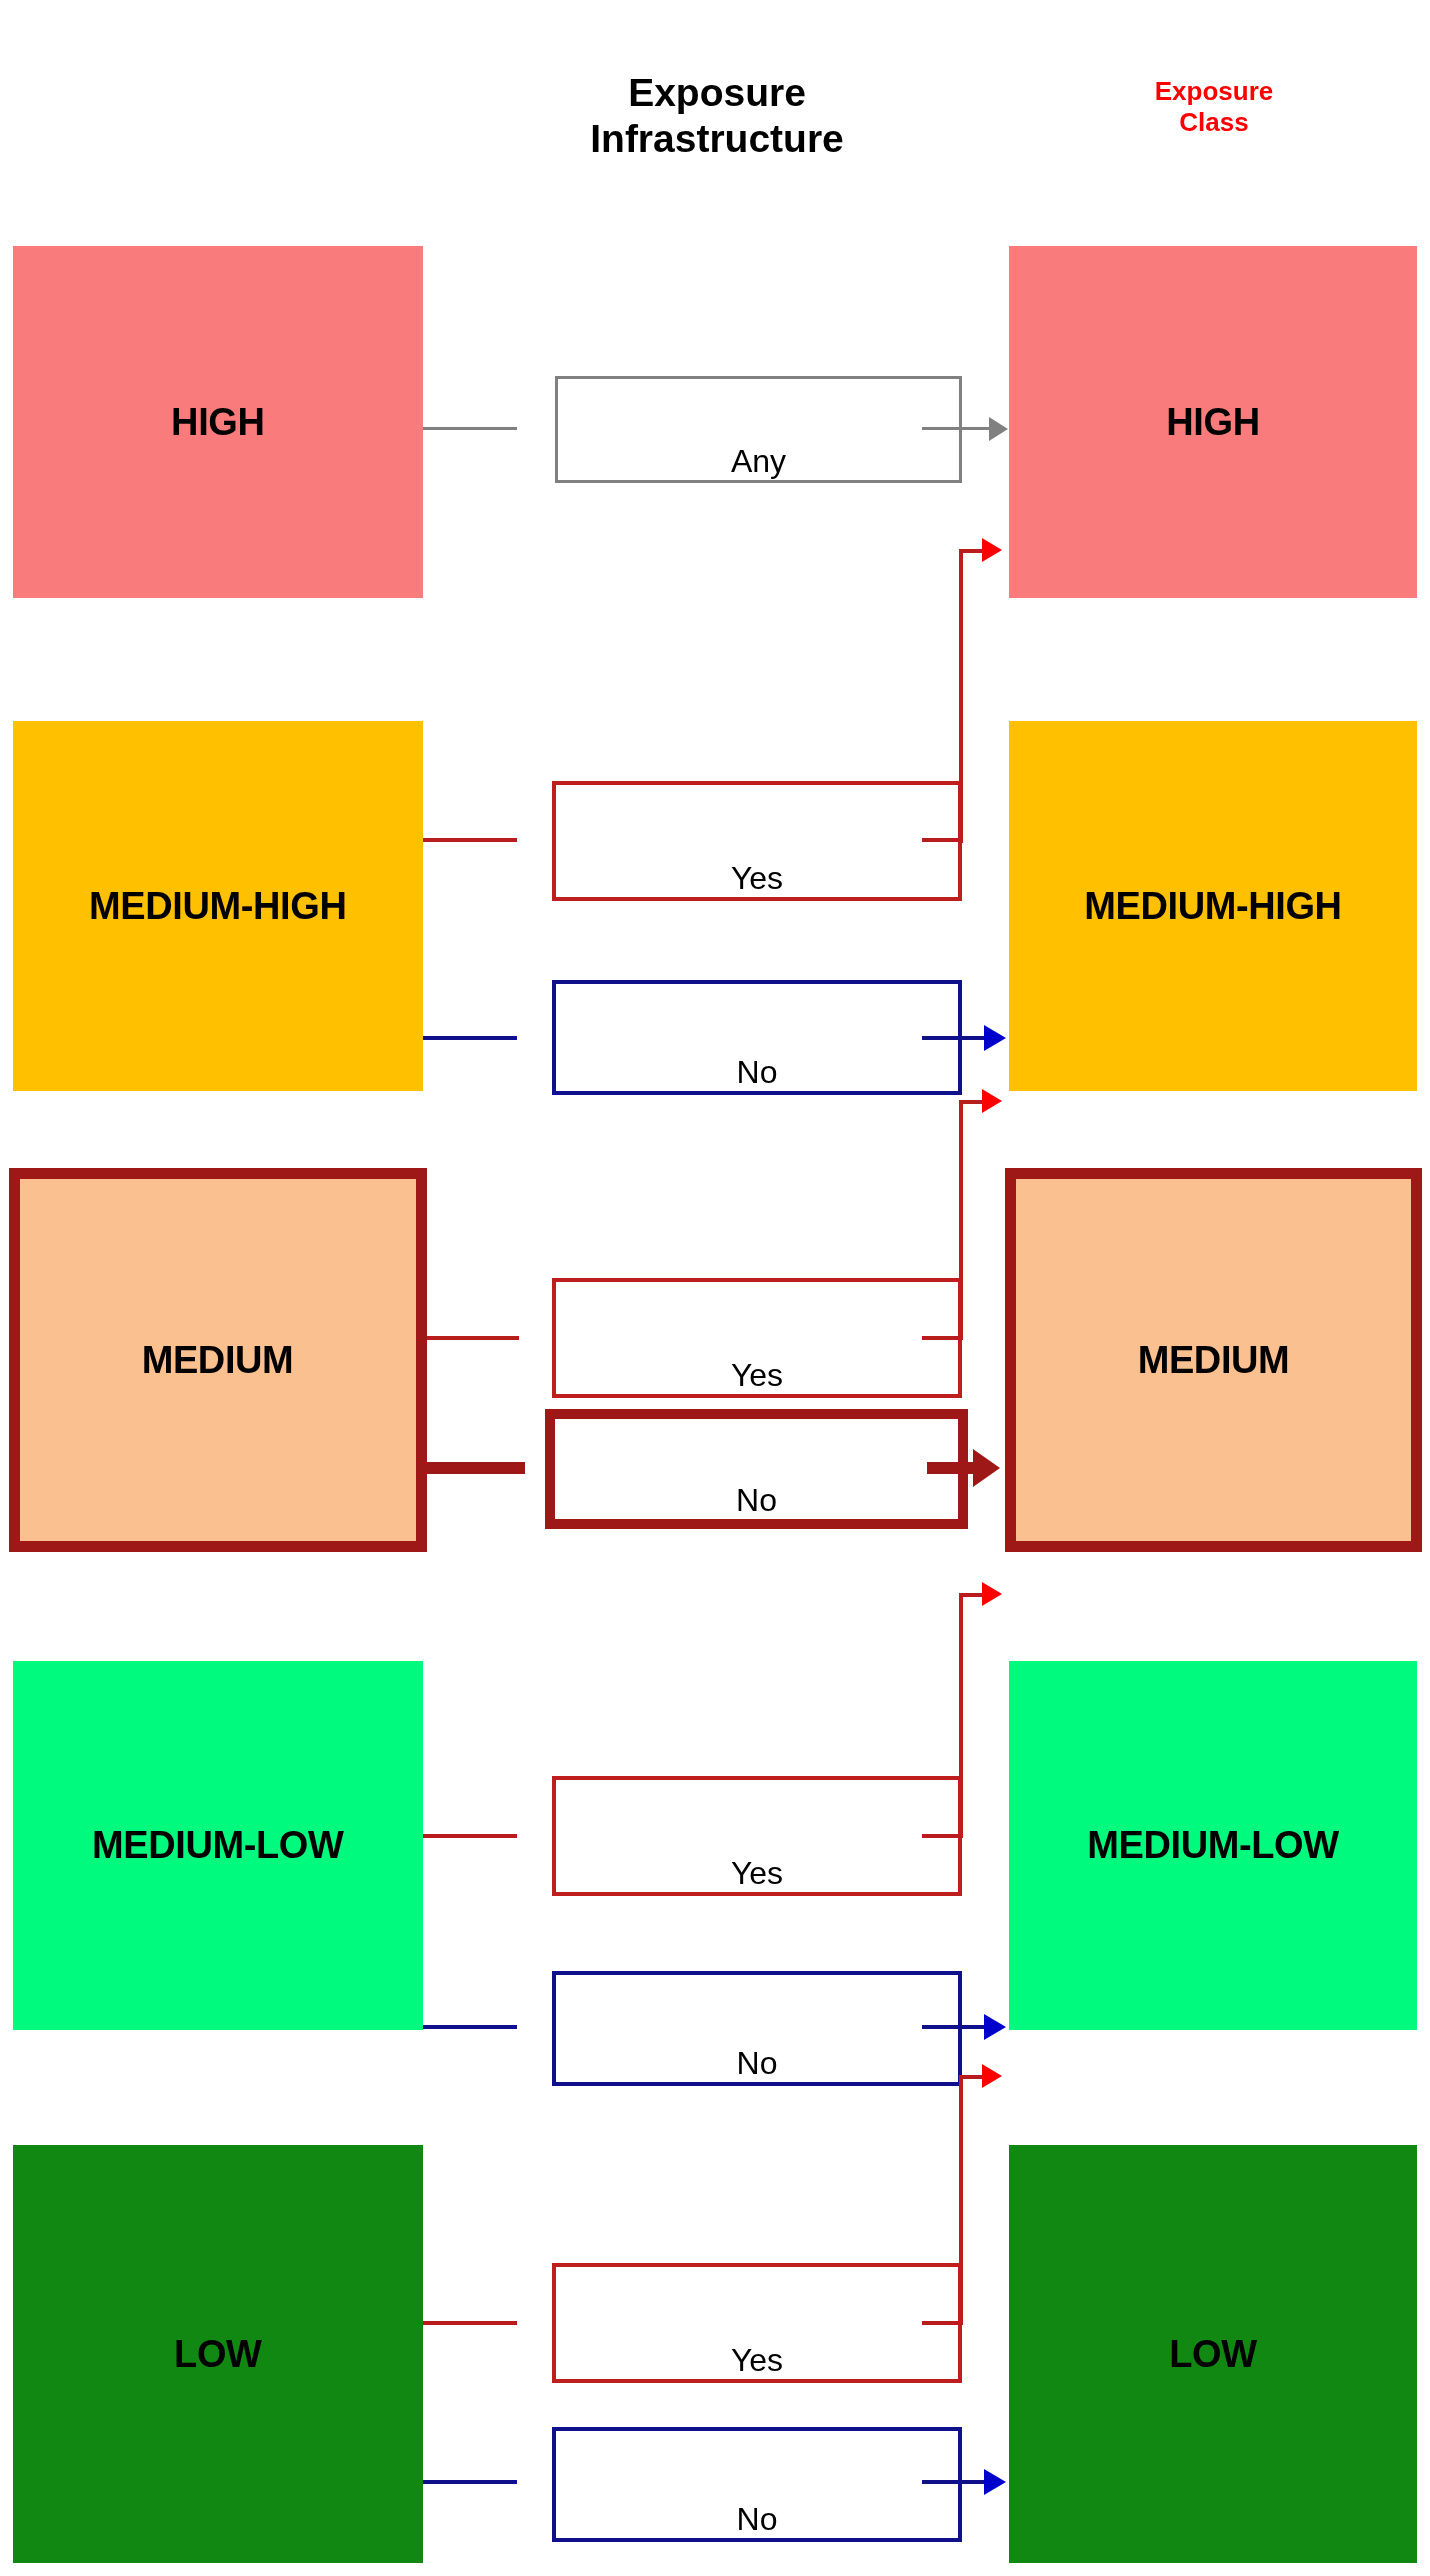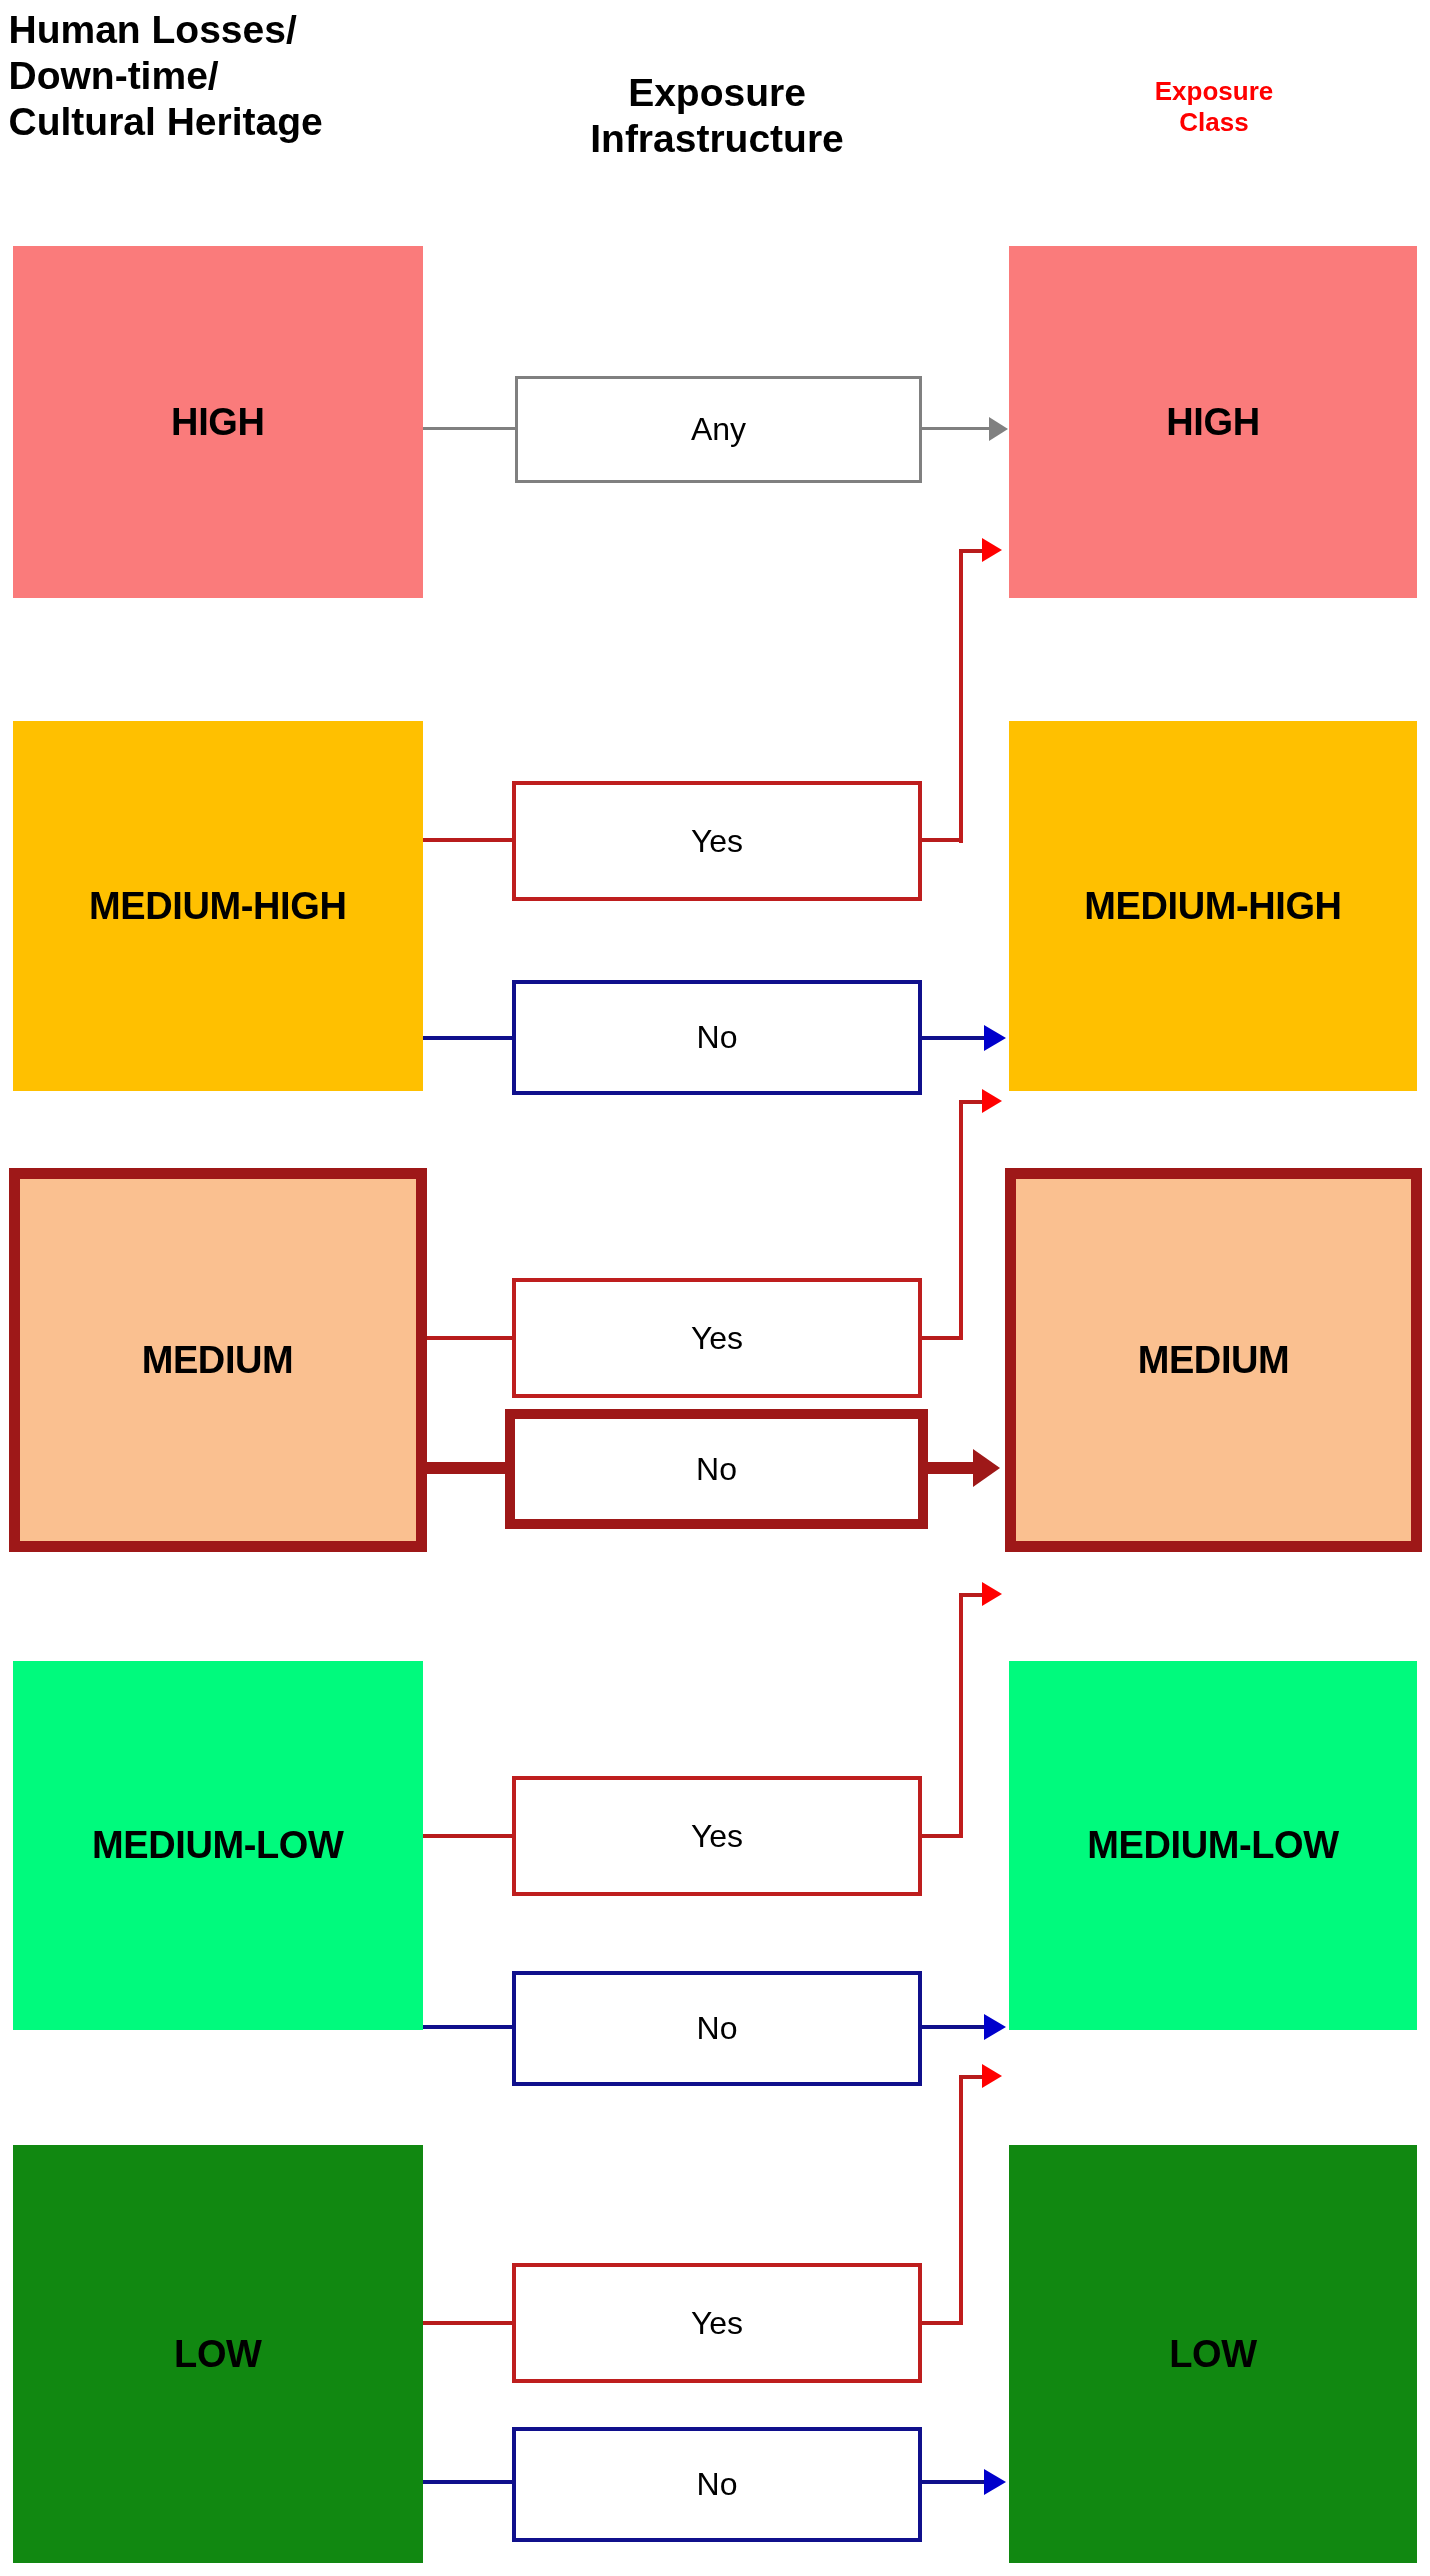--- a/index.html
+++ b/index.html
@@ -51,24 +51,25 @@
     letter-spacing:-0.4px;
   }
   .cbox span{pointer-events:none;}
 
   
   .dbox{
     position:absolute;
     box-sizing:border-box;
     background:#ffffff;
     display:flex;
-    align-items:center;
+    align-items:flex-end;
     justify-content:center;
     font-size:32px;
     color:#000000;
+    margin-left:40px;
   }
   .dbox.gray{border:3.4px solid #808080;}
   .dbox.red{border:4.3px solid #BE1E1E;}
   .dbox.redthick{border:10.2px solid #9E1818;}
   .dbox.blue{border:4.3px solid #10108C;}
 
   
   .seg{position:absolute;}
   .h-gray{background:#808080;height:3.4px;}
   .h-red{background:#B81C1C;height:4.3px;}
@@ -96,23 +97,20 @@
     border-top:13.7px solid transparent;
     border-bottom:13.7px solid transparent;
     border-left:22px solid #0000CC;
   }
 </style>
 </head>
 <body>
 
 <div id="stage">
 
-  <div class="hdr hdr-left">Human Losses/
-Down-time/
-Cultural Heritage</div>
   <div class="hdr hdr-mid">Exposure
 Infrastructure</div>
   <div class="hdr hdr-right">Exposure
 Class</div>
 
   <div class="cbox" style="left:12.8px;top:246px;width:410px;height:352px;background:#FA7B7B;font-size:38px;">
     <span>HIGH</span>
   </div>
 
   <div class="cbox" style="left:12.8px;top:721px;width:410px;height:370px;background:#FFC000;font-size:38px;">

